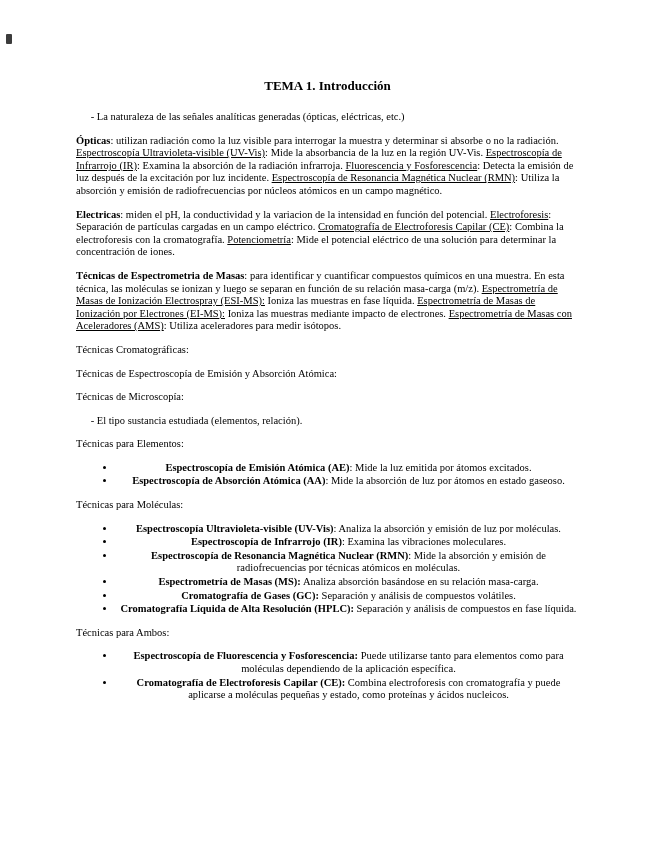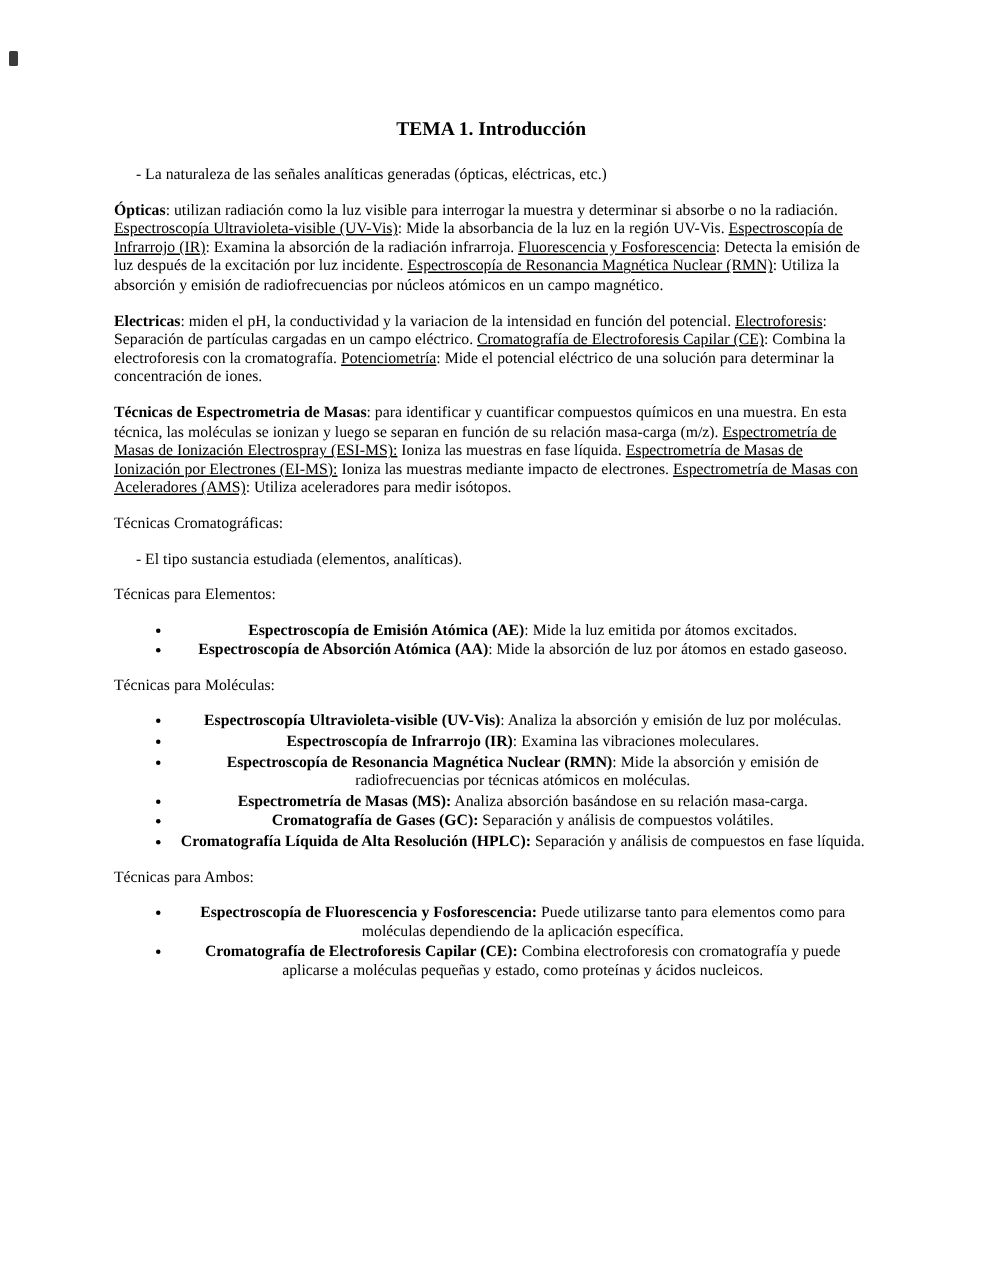--- a/index.html
+++ b/index.html
@@ -52,22 +52,24 @@
 
   <h1 class="title">TEMA 1. Introducción</h1>
 
   <p class="pre"><span> - La naturaleza de las señales analíticas generadas (ópticas, eléctricas, etc.)</span></p>
 
   <p><span class="b">Ópticas</span><span>: utilizan radiación como la luz visible para interrogar la muestra y determinar si absorbe o no la radiación. </span><span class="u">Espectroscopía Ultravioleta-visible (UV-Vis)</span><span>: Mide la absorbancia de la luz en la región UV-Vis. </span><span class="u">Espectroscopía de Infrarrojo (IR)</span><span>: Examina la absorción de la radiación infrarroja. </span><span class="u">Fluorescencia y Fosforescencia</span><span>: Detecta la emisión de luz después de la excitación por luz incidente. </span><span class="u">Espectroscopía de Resonancia Magnética Nuclear (RMN)</span><span>: Utiliza la absorción y emisión de radiofrecuencias por núcleos atómicos en un campo magnético.</span></p>
   <p><span class="b">Electricas</span><span>: miden el pH, la conductividad y la variacion de la intensidad en función del potencial. </span><span class="u">Electroforesis</span><span>: Separación de partículas cargadas en un campo eléctrico. </span><span class="u">Cromatografía de Electroforesis Capilar (CE)</span><span>: Combina la electroforesis con la cromatografía. </span><span class="u">Potenciometría</span><span>: Mide el potencial eléctrico de una solución para determinar la concentración de iones.</span></p>
   <p><span class="b">Técnicas de Espectrometria de Masas</span><span>: para identificar y cuantificar compuestos químicos en una muestra. En esta técnica, las moléculas se ionizan y luego se separan en función de su relación masa-carga (m/z). </span><span class="u">Espectrometría de Masas de Ionización Electrospray (ESI-MS):</span><span> Ioniza las muestras en fase líquida. </span><span class="u">Espectrometría de Masas de Ionización por Electrones (EI-MS):</span><span> Ioniza las muestras mediante impacto de electrones. </span><span class="u">Espectrometría de Masas con Aceleradores (AMS)</span><span>: Utiliza aceleradores para medir isótopos.</span></p>
 
   <p><span>Técnicas Cromatográficas:</span></p>
+  <p><span>Técnicas de Espectroscopía de Emisión y Absorción Atómica:</span></p>
+  <p><span>Técnicas de Microscopía:</span></p>
 
-  <p class="pre"><span> - El tipo sustancia estudiada (elementos, analíticas).</span></p>
+  <p class="pre"><span> - El tipo sustancia estudiada (elementos, relación).</span></p>
 
   <p><span>Técnicas para Elementos:</span></p>
   <ul>
     <li><span class="b">Espectroscopía de Emisión Atómica (AE)</span><span>: Mide la luz emitida por átomos excitados.</span></li>
     <li><span class="b">Espectroscopía de Absorción Atómica (AA)</span><span>: Mide la absorción de luz por átomos en estado gaseoso.</span></li>
   </ul>
 
   <p><span>Técnicas para Moléculas:</span></p>
   <ul>
     <li><span class="b">Espectroscopía Ultravioleta-visible (UV-Vis)</span><span>: Analiza la absorción y emisión de luz por moléculas.</span></li>

